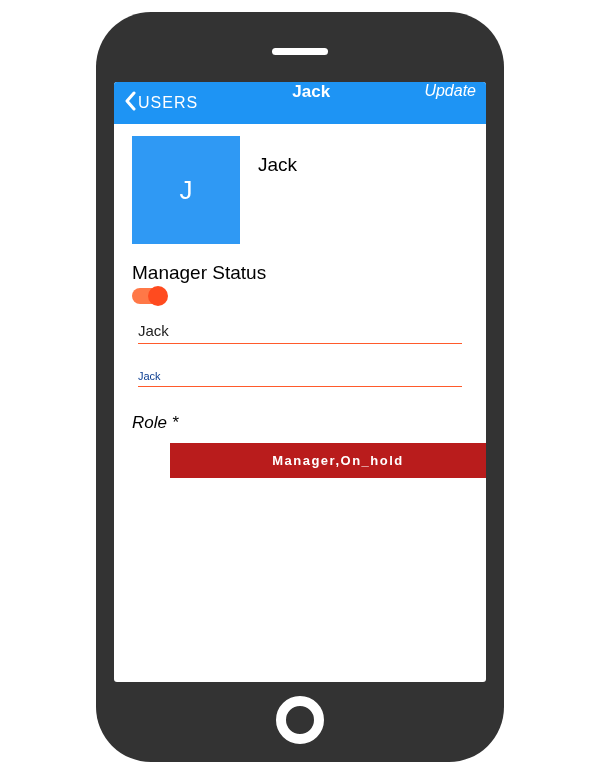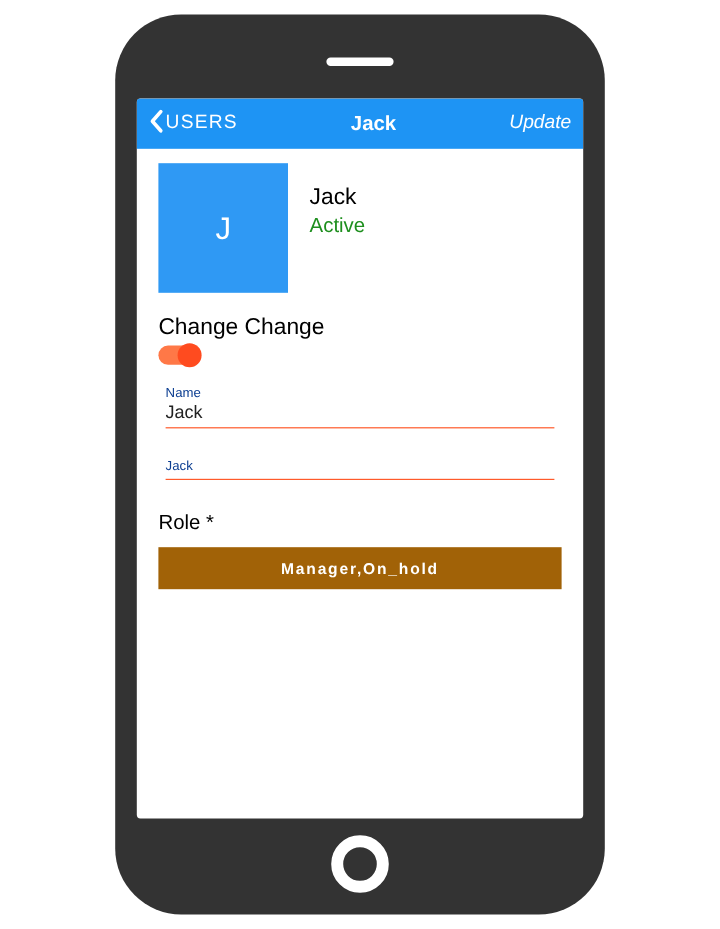--- a/index.html
+++ b/index.html
@@ -47,21 +47,20 @@
     border-radius: 3px;
     overflow: hidden;
     display: flex;
     flex-direction: column;
   }
   .navbar {
     height: 42px;
     background: #1E94F4;
     color: #ffffff;
     display: flex;
-    align-items: center;
     justify-content: space-between;
     padding: 0 10px;
     font-size: 17px;
   }
   .nav-left { display: flex; align-items: center; cursor: pointer; }
   .nav-left svg { width: 12px; height: 20px; }
   .nav-back-label { margin-left: 2px; letter-spacing: 1px; font-size: 16px; }
   .nav-title { font-weight: 700; }
   .nav-right { font-size: 16px; cursor: pointer; font-style: italic; }
 
@@ -107,31 +106,32 @@
   .field-label { font-size: 11px; color: #0B3D91; margin-bottom: 1px; }
   .field-value {
     font-size: 15px;
     color: #222;
     border: none;
     outline: none;
     width: 100%;
     background: transparent;
   }
 
-  .role-label { font-size: 17px; color: #000; margin-bottom: 10px; }
+  .role-label { font-size: 17px; color: #000; margin-bottom: 10px; font-style: italic; }
   .role-button {
     width: 100%;
-    background: #a16207;
+    background: #b91c1c;
     color: #ffffff;
     text-align: center;
     padding: 10px 0;
     font-size: 13px;
     font-weight: 600;
     letter-spacing: 1.5px;
     cursor: pointer;
+    margin-left: 38px;
   }
 </style>
 </head>
 <body>
 
 <div class="phone">
   <div class="speaker"></div>
 
   <div class="screen">
 
@@ -149,31 +149,29 @@
     </div>
 
     <div class="content">
 
       <div class="profile-row">
         <div class="avatar">
           <span>J</span>
         </div>
         <div class="profile-info">
           <div class="profile-name">Jack</div>
-          <div class="profile-status">Active</div>
         </div>
       </div>
 
-      <div class="change-status-label">Change Change</div>
+      <div class="change-status-label">Manager Status</div>
       <div class="toggle">
         <div class="toggle-knob"></div>
       </div>
 
       <div class="field">
-        <div class="field-label">Name</div>
         <input class="field-value" value="Jack" style="">
       </div>
 
       <div class="field">
         <div class="field-label">Jack</div>
       </div>
 
       <div class="role-label">Role *</div>
       <div class="role-button">Manager,On_hold</div>
 

